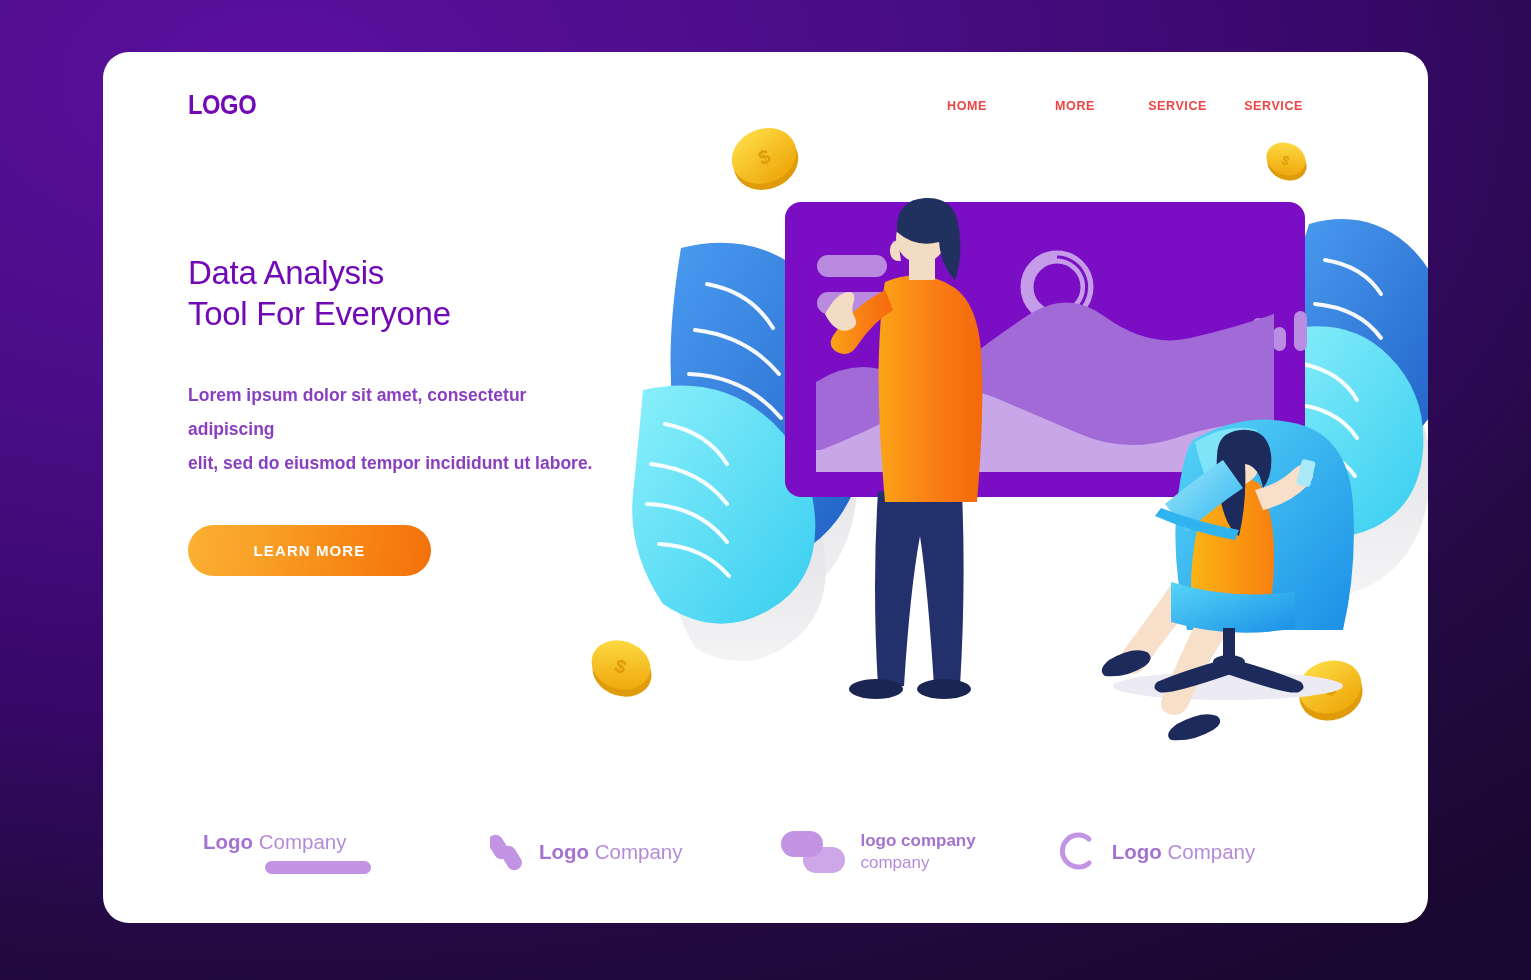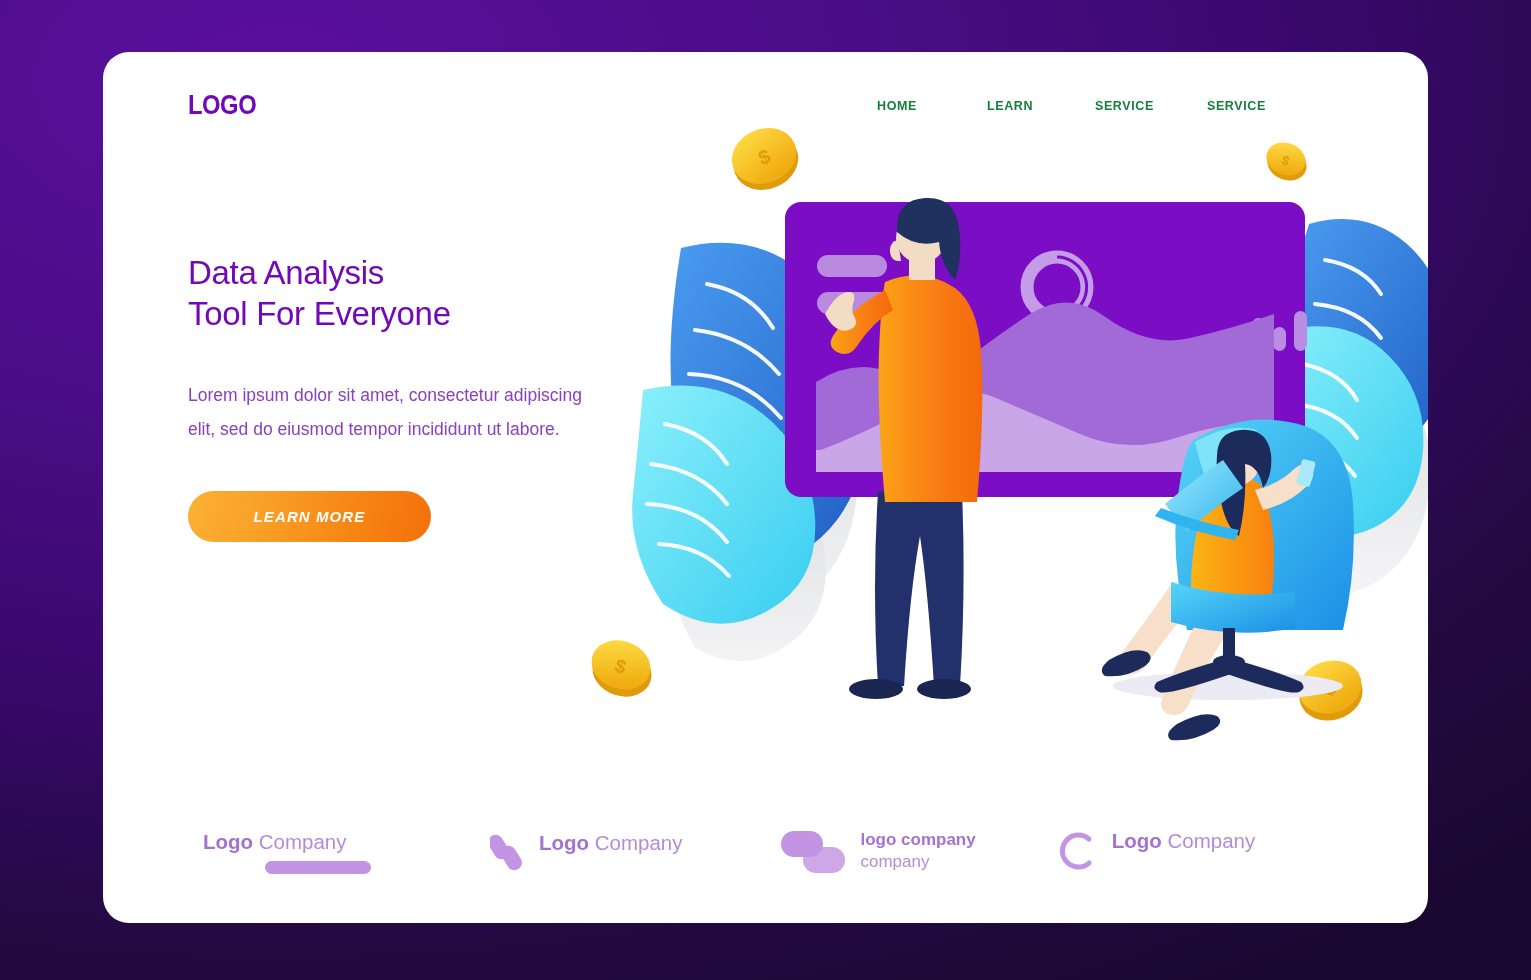--- a/index.html
+++ b/index.html
@@ -23,75 +23,75 @@
   
   .brand {
     position:absolute; left:85px; top:38px;
     font-size:27px; font-weight:bold; letter-spacing:-0.5px;
     color:#7209b7; font-stretch:condensed;
     transform:scaleX(0.88); transform-origin:left center;
   }
   .nav { position:absolute; right:125px; top:47px; display:flex; gap:0; }
   .nav a {
     font-size:12.5px; font-weight:bold; letter-spacing:0.6px;
-    color:#15803d; text-decoration:none; text-align:left;
+    color:#ef4444; text-decoration:none; text-align:right;
   }
   .nav a:nth-child(1){ width:110px; }
   .nav a:nth-child(2){ width:108px; }
   .nav a:nth-child(3){ width:112px; }
   .nav a:nth-child(4){ width:96px; }
 
   
   .hero { position:absolute; left:85px; top:200px; width:560px; }
   .hero h1 {
     font-size:33px; font-weight:400; line-height:1.25;
     color:#7209b7; letter-spacing:-0.3px; white-space:pre-line;
   }
   .hero p {
     margin-top:43px; font-size:17.5px; line-height:1.95;
-    color:#8a3fc0; max-width:420px; white-space:pre-line;
+    color:#8a3fc0; max-width:420px; white-space:pre-line;font-weight:bold;
   }
   .cta {
     margin-top:45px; display:inline-block;
     width:243px; height:51px; border:none; cursor:pointer;
     border-radius:26px;
     background:linear-gradient(100deg, #fbb034 0%, #f9a227 28%, #f78a16 62%, #f4700a 100%);
-    color:#ffffff; font-size:15px; font-weight:bold; letter-spacing:1.1px;font-style:italic;
+    color:#ffffff; font-size:15px; font-weight:bold; letter-spacing:1.1px;
   }
 
   
   .illus { position:absolute; left:0; top:0; width:1325px; height:871px; pointer-events:none; }
 
   
   .footer {
     position:absolute; left:0; bottom:48px; width:1325px;
     display:flex; align-items:center; padding:0 100px;
   }
-  .flogo { display:flex; align-items:flex-start; gap:13px; }
+  .flogo { display:flex; align-items:center; gap:13px; }
   .flogo:nth-child(1){ width:315px; }
   .flogo:nth-child(2){ width:320px; }
   .flogo:nth-child(3){ width:300px; }
   .flogo:nth-child(4){ width:300px; }
   .ftxt { font-size:20.5px; color:#b58bd8; white-space:nowrap; }
   .ftxt b { color:#a472d0; font-weight:bold; }
   .ftxt-sm { font-size:17px; color:#b58bd8; line-height:1.28; }
   .ftxt-sm b { color:#a472d0; font-weight:bold; display:block; font-size:17px; }
   .f1wrap { display:flex; flex-direction:column; gap:7px; }
   .f1bar { width:106px; height:13px; border-radius:7px; background:#c294e3; margin-left:62px; }
 </style>
 </head>
 <body>
 
 <div class="card">
 
   <div class="brand">LOGO</div>
 
   <nav class="nav">
     <a href="#">HOME</a>
-    <a href="#">LEARN</a>
+    <a href="#">MORE</a>
     <a href="#">SERVICE</a>
     <a href="#">SERVICE</a>
   </nav>
 
   <svg class="illus" viewBox="0 0 1325 871" xmlns="http://www.w3.org/2000/svg">
     <defs>
       <linearGradient id="gLeafBlue" x1="0" y1="0" x2="1" y2="1">
         <stop offset="0" stop-color="#4a9bf0"></stop>
           <stop offset="1" stop-color="#1f5fc4"></stop>
       </linearGradient>

